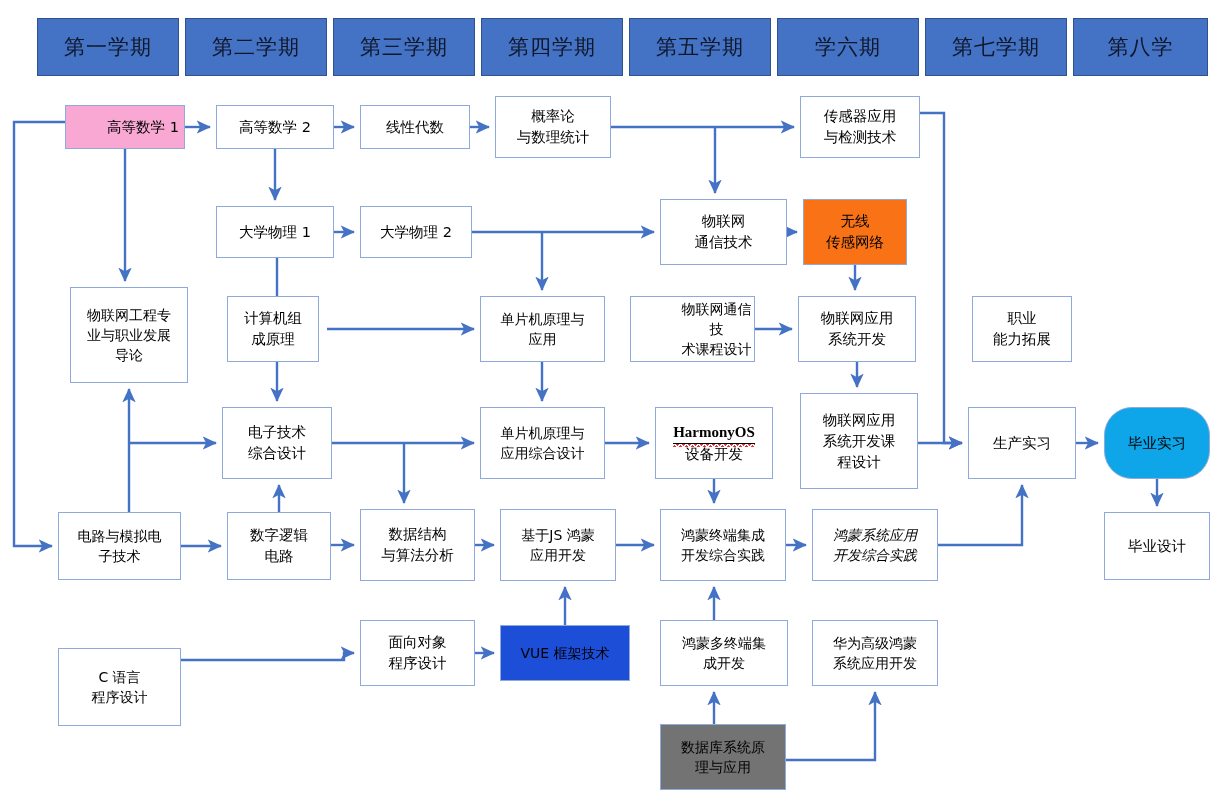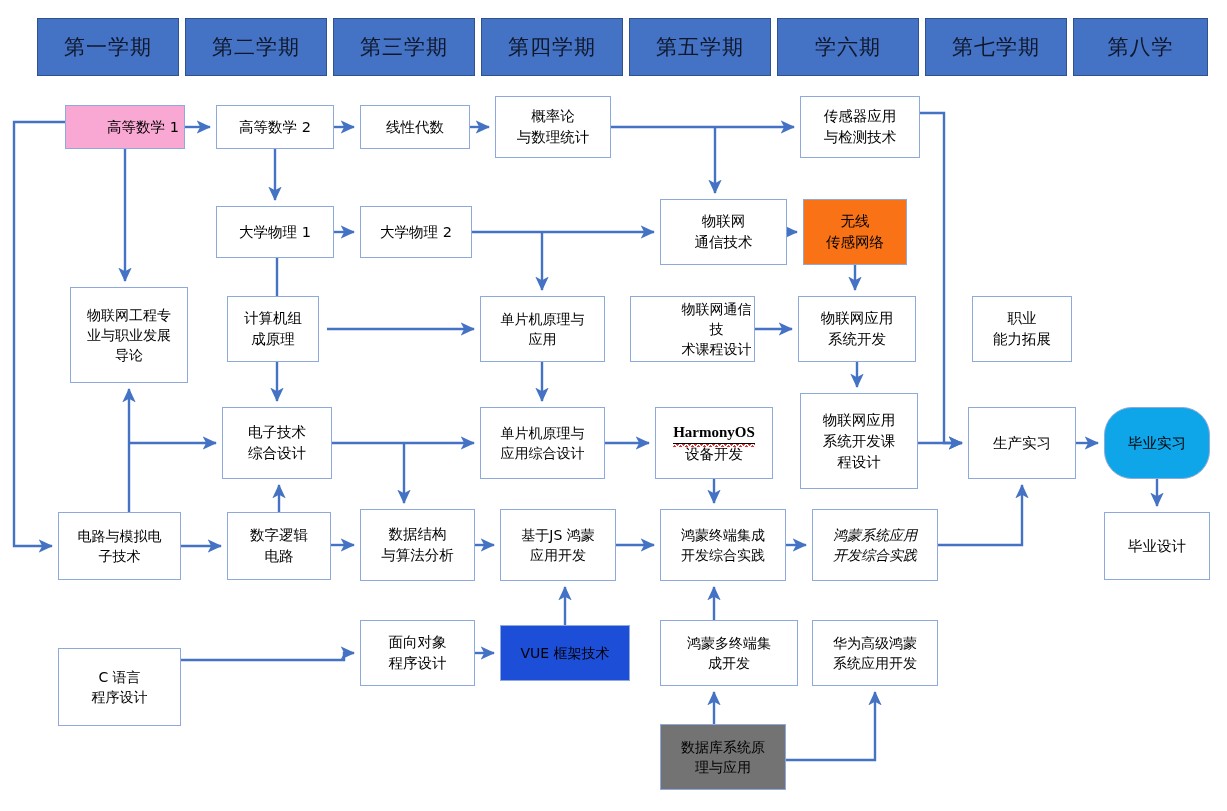--- a/index.html
+++ b/index.html
@@ -261,21 +261,21 @@
       <span class="lbl">C 语言
 程序设计</span>
     </div>
     <div class="node" style="left: 360px; top: 620px; width: 115px; height: 66px; border-color: rgb(142, 169, 219); background: rgb(255, 255, 255);">
       <span class="lbl">面向对象
 程序设计</span>
     </div>
     <div class="node small" style="left: 500px; top: 625px; width: 130px; height: 56px; border-color: rgb(142, 169, 219); background: #1d4ed8;">
       <span class="lbl">VUE 框架技术</span>
     </div>
-    <div class="node small" style="left: 660px; top: 620px; width: 138px; height: 66px; border-color: rgb(142, 169, 219); background: rgb(255, 255, 255);">
+    <div class="node small" style="left: 660px; top: 620px; width: 128px; height: 66px; border-color: rgb(142, 169, 219); background: rgb(255, 255, 255);">
       <span class="lbl">鸿蒙多终端集
 成开发</span>
     </div>
     <div class="node small" style="left: 812px; top: 620px; width: 126px; height: 66px; border-color: rgb(142, 169, 219); background: rgb(255, 255, 255);">
       <span class="lbl">华为高级鸿蒙
 系统应用开发</span>
     </div>
     <div class="node small" style="left: 660px; top: 724px; width: 126px; height: 66px; border-color: rgb(142, 169, 219); background: #737373;">
       <span class="lbl">数据库系统原
 理与应用</span>

